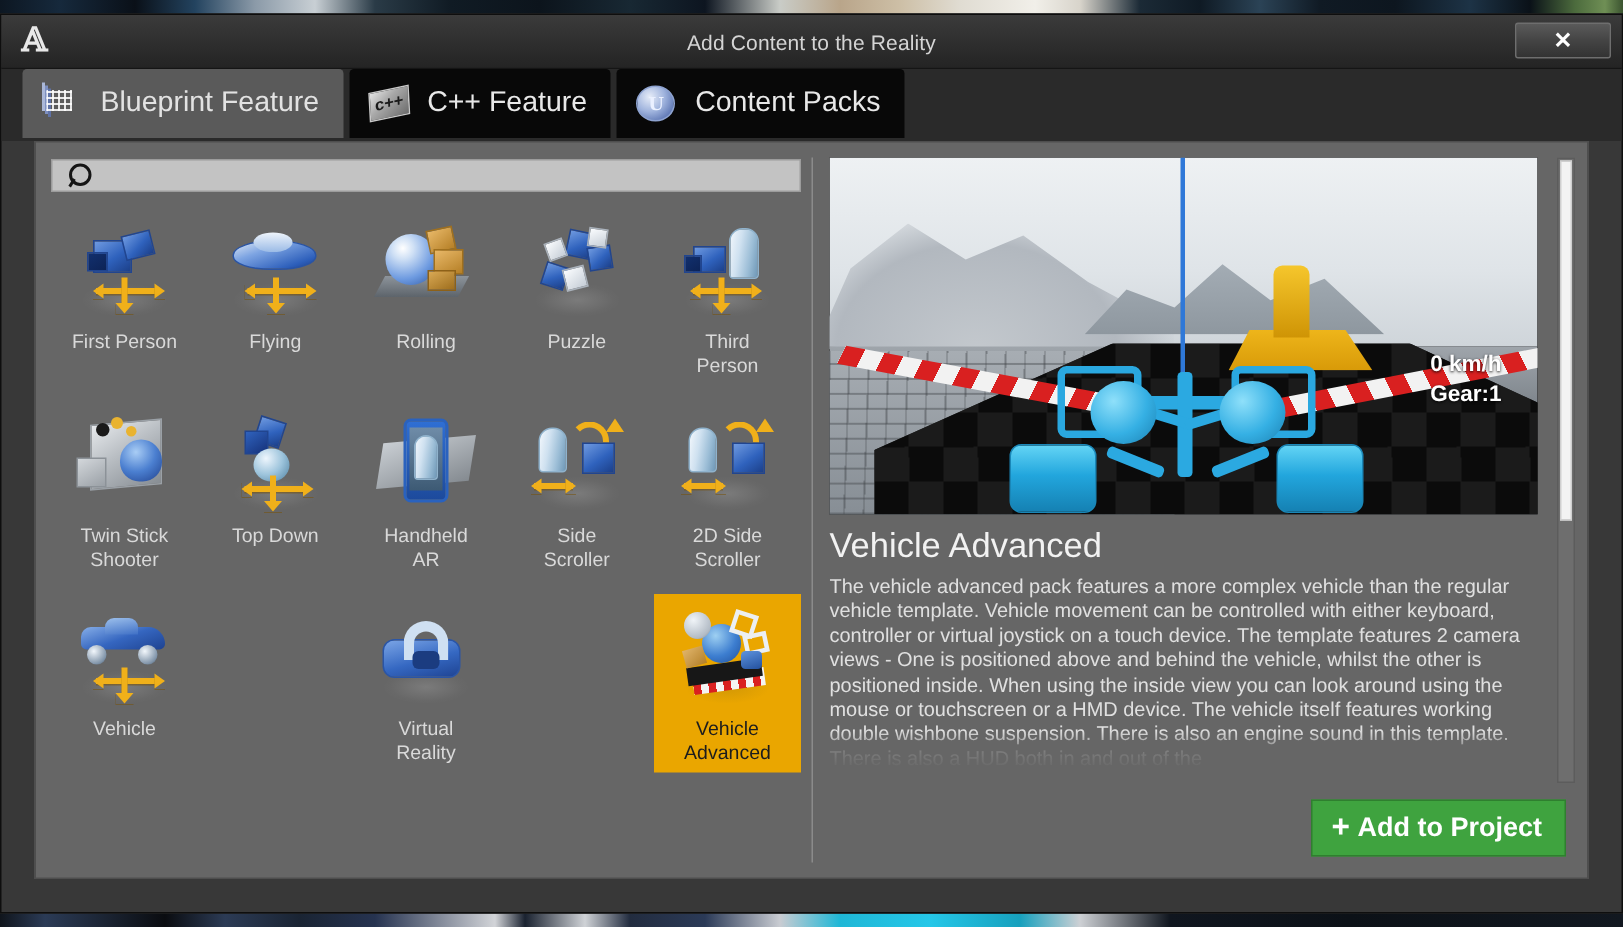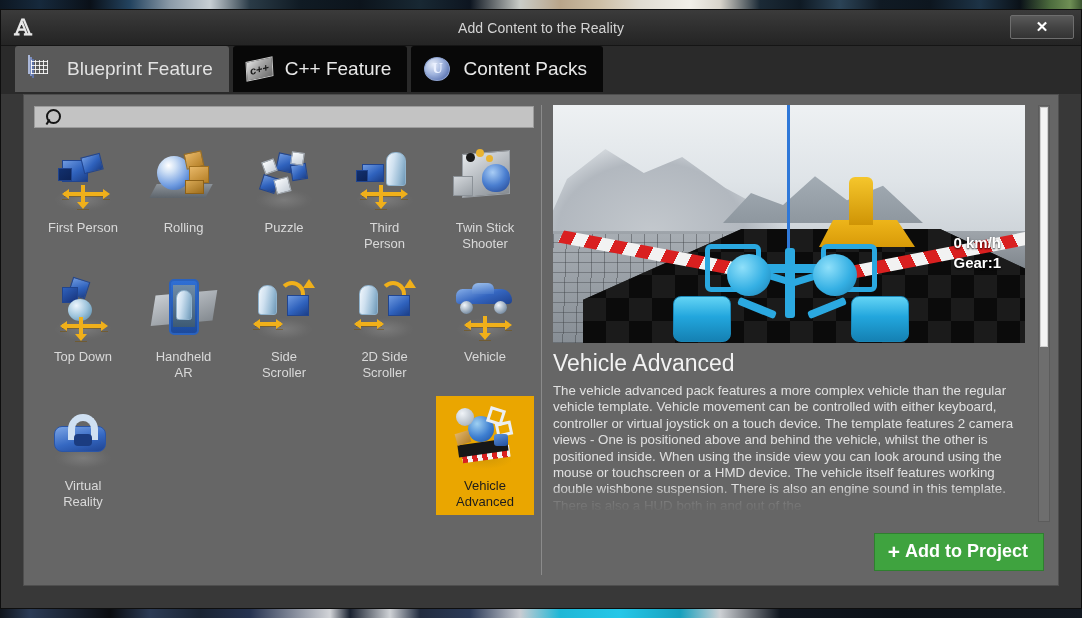--- a/index.html
+++ b/index.html
@@ -407,20 +407,35 @@
                   <i class="ax"></i>
                   <i class="ay"></i>
                   <i class="tipL"></i>
                   <i class="tipR"></i>
                   <i class="tipD"></i>
                 </span>
             </span>
             <span class="tile-label">First Person</span>
           </div>
 
+          <div class="tile">
+            <span class="tile-art">
+              <i class="tile-shadow"></i>
+              <i style="position:absolute;left:8px;top:14px;width:56px;height:20px;border-radius:50% 50% 45% 45%;background:linear-gradient(160deg,#dfe9f6 0%,#7da4e2 35%,#2d5fbb 80%,#1a3f8c 100%);border:1px solid #2a54a4;"></i>
+              <i style="position:absolute;left:22px;top:9px;width:26px;height:13px;border-radius:50%;background:linear-gradient(180deg,#eef4fb,#9bbbe6);"></i>
+              <span class="art-arrows">
+                  <i class="ax"></i>
+                  <i class="ay"></i>
+                  <i class="tipL"></i>
+                  <i class="tipR"></i>
+                  <i class="tipD"></i>
+                </span>
+            </span>
+            <span class="tile-label">Flying</span>
+          </div>
 
           <div class="tile">
             <span class="tile-art">
               <i style="position:absolute;left:6px;top:38px;width:56px;height:14px;background:linear-gradient(180deg,#8d949b,#5d646b);transform:skewX(-28deg);"></i>
               <i style="position:absolute;left:10px;top:10px;width:34px;height:34px;border-radius:50%;background:radial-gradient(circle at 34% 28%,#ffffff 0%,#cfe0f5 22%,#6d9ae0 62%,#29539f 100%);"></i>
               <i style="position:absolute;left:38px;top:6px;width:18px;height:16px;background:linear-gradient(150deg,#e8b868,#b57f26);border:1px solid #a0701e;transform:rotate(-12deg);"></i>
               <i style="position:absolute;left:42px;top:20px;width:20px;height:17px;background:linear-gradient(150deg,#e8b868,#b57f26);border:1px solid #a0701e;"></i>
               <i style="position:absolute;left:38px;top:34px;width:19px;height:14px;background:linear-gradient(150deg,#d9a955,#9d6d1c);border:1px solid #8d6118;"></i>
             </span>
             <span class="tile-label">Rolling</span>

